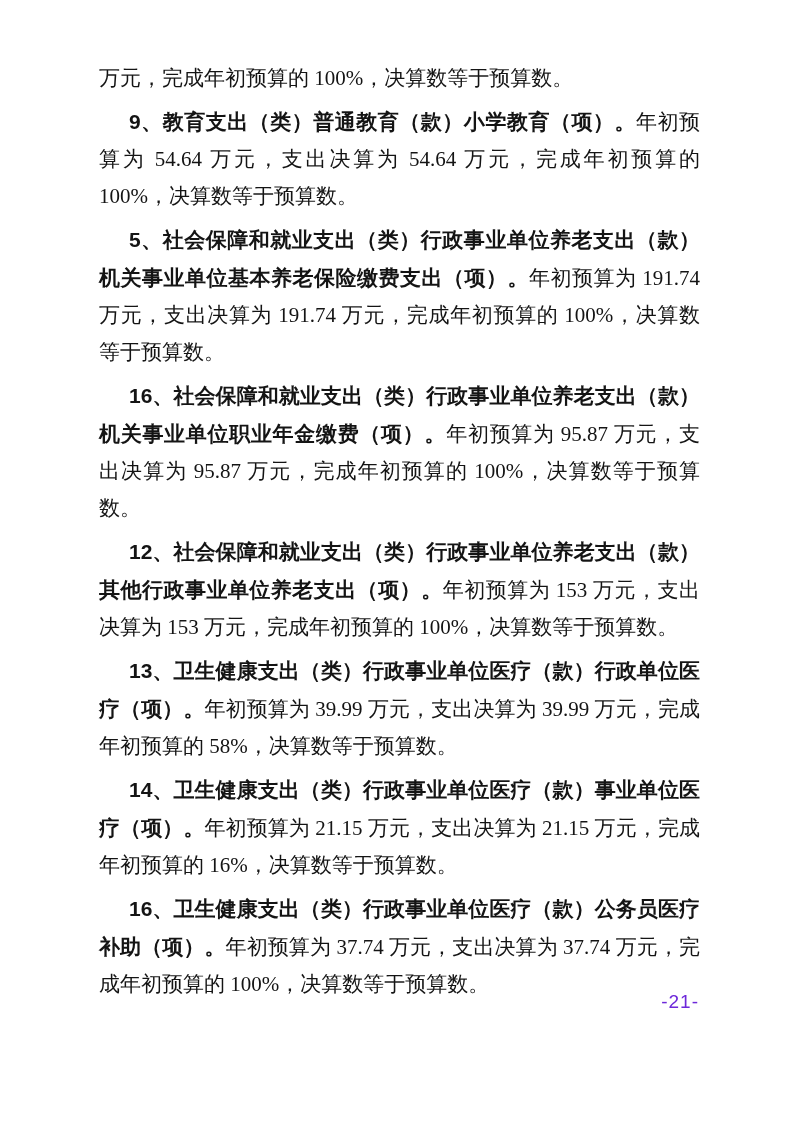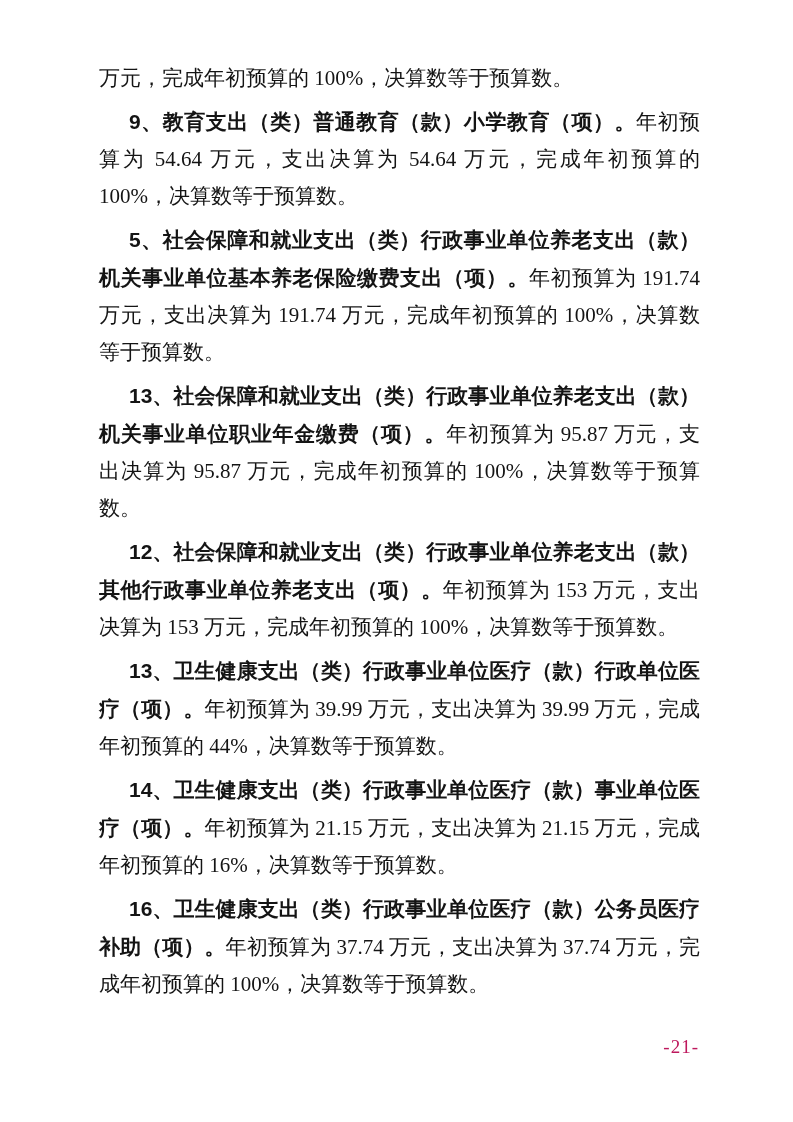--- a/index.html
+++ b/index.html
@@ -36,39 +36,39 @@
   }
   .para.item {
     text-indent: 30px;
   }
   .lead {
     font-weight: 700;
     font-family: "Liberation Sans", "DejaVu Sans", sans-serif;
   }
   .pageno {
     position: absolute;
-    top: 1036px;
+    top: 991px;
     right: 94px;
     font-size: 19px;
     line-height: 22px;
     letter-spacing: 1px;
-    font-family: Liberation Serif, serif;
-    color: #be185d;
+    font-family: Liberation Sans, sans-serif;
+    color: #6d28d9;
   }
 </style>
 </head>
 <body>
 
 <div class="sheet">
   <div class="content">
     <p class="para">万元，完成年初预算的 100%，决算数等于预算数。</p>
     <div id="budget-items">
         <p class="para item"><span class="lead">9、教育支出（类）普通教育（款）小学教育（项）。</span><span>年初预算为 54.64 万元，支出决算为 54.64 万元，完成年初预算的 100%，决算数等于预算数。</span></p>
         <p class="para item"><span class="lead">5、社会保障和就业支出（类）行政事业单位养老支出（款）机关事业单位基本养老保险缴费支出（项）。</span><span>年初预算为 191.74 万元，支出决算为 191.74 万元，完成年初预算的 100%，决算数等于预算数。</span></p>
-        <p class="para item"><span class="lead">13、社会保障和就业支出（类）行政事业单位养老支出（款）机关事业单位职业年金缴费（项）。</span><span>年初预算为 95.87 万元，支出决算为 95.87 万元，完成年初预算的 100%，决算数等于预算数。</span></p>
+        <p class="para item"><span class="lead">16、社会保障和就业支出（类）行政事业单位养老支出（款）机关事业单位职业年金缴费（项）。</span><span>年初预算为 95.87 万元，支出决算为 95.87 万元，完成年初预算的 100%，决算数等于预算数。</span></p>
         <p class="para item"><span class="lead">12、社会保障和就业支出（类）行政事业单位养老支出（款）其他行政事业单位养老支出（项）。</span><span>年初预算为 153 万元，支出决算为 153 万元，完成年初预算的 100%，决算数等于预算数。</span></p>
-        <p class="para item"><span class="lead">13、卫生健康支出（类）行政事业单位医疗（款）行政单位医疗（项）。</span><span>年初预算为 39.99 万元，支出决算为 39.99 万元，完成年初预算的 44%，决算数等于预算数。</span></p>
+        <p class="para item"><span class="lead">13、卫生健康支出（类）行政事业单位医疗（款）行政单位医疗（项）。</span><span>年初预算为 39.99 万元，支出决算为 39.99 万元，完成年初预算的 58%，决算数等于预算数。</span></p>
         <p class="para item"><span class="lead">14、卫生健康支出（类）行政事业单位医疗（款）事业单位医疗（项）。</span><span>年初预算为 21.15 万元，支出决算为 21.15 万元，完成年初预算的 16%，决算数等于预算数。</span></p>
         <p class="para item"><span class="lead">16、卫生健康支出（类）行政事业单位医疗（款）公务员医疗补助（项）。</span><span>年初预算为 37.74 万元，支出决算为 37.74 万元，完成年初预算的 100%，决算数等于预算数。</span></p>
       </div>
   </div>
   <div class="pageno">-21-</div>
 </div>
 
 </body></html>

